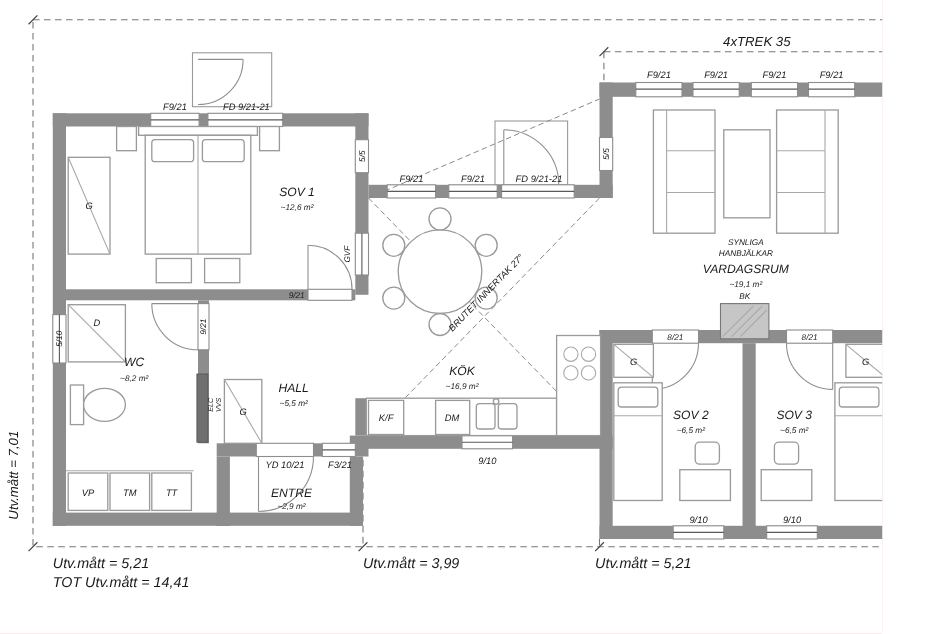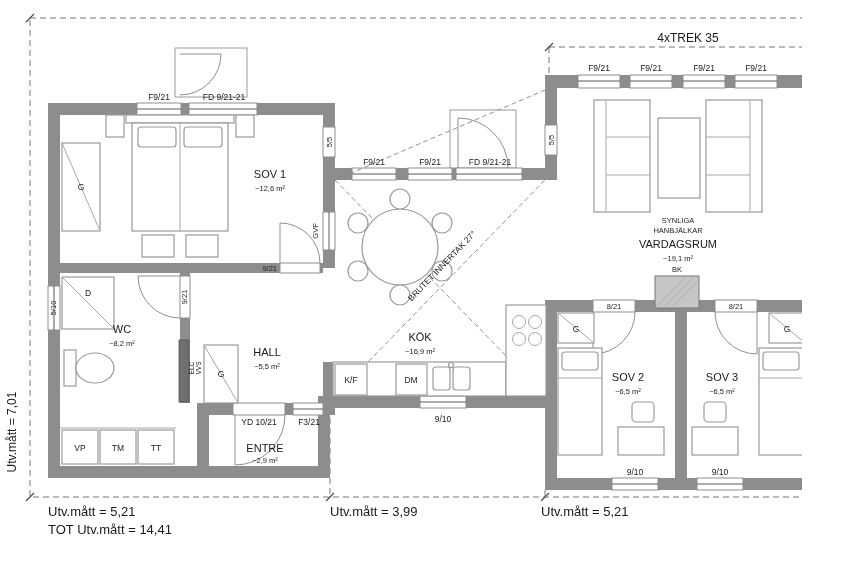--- a/index.html
+++ b/index.html
@@ -1,16 +1,16 @@
 <!DOCTYPE html>
 <html><head>
 <meta charset="utf-8">
 <style>
   html,body{margin:0;padding:0;background:#ffffff;}
-  .stage{width:802px;height:576px;position:relative;background:#fca5a5;overflow:hidden;}
+  .stage{width:802px;height:576px;position:relative;background:#fca5a5;overflow:hidden;font-style:italic;}
   svg{display:block;font-family:"Liberation Sans",sans-serif;}
   .wall{fill:#8d8d8d;stroke:none;}
   .win{fill:#ffffff;stroke:#8d8d8d;stroke-width:1;}
   .winline{stroke:#5a5a5a;stroke-width:1;}
   .furn{fill:#ffffff;stroke:#9a9a9a;stroke-width:1.2;}
   .fline{stroke:#a8a8a8;stroke-width:1;fill:none;}
   .thin{stroke:#9a9a9a;stroke-width:1;fill:none;}
   .arc{stroke:#8f8f8f;stroke-width:1;fill:none;}
   .dash{stroke:#777;stroke-width:1;fill:none;stroke-dasharray:6 4;}
   .dashthin{stroke:#888;stroke-width:0.9;fill:none;stroke-dasharray:5 3;}

